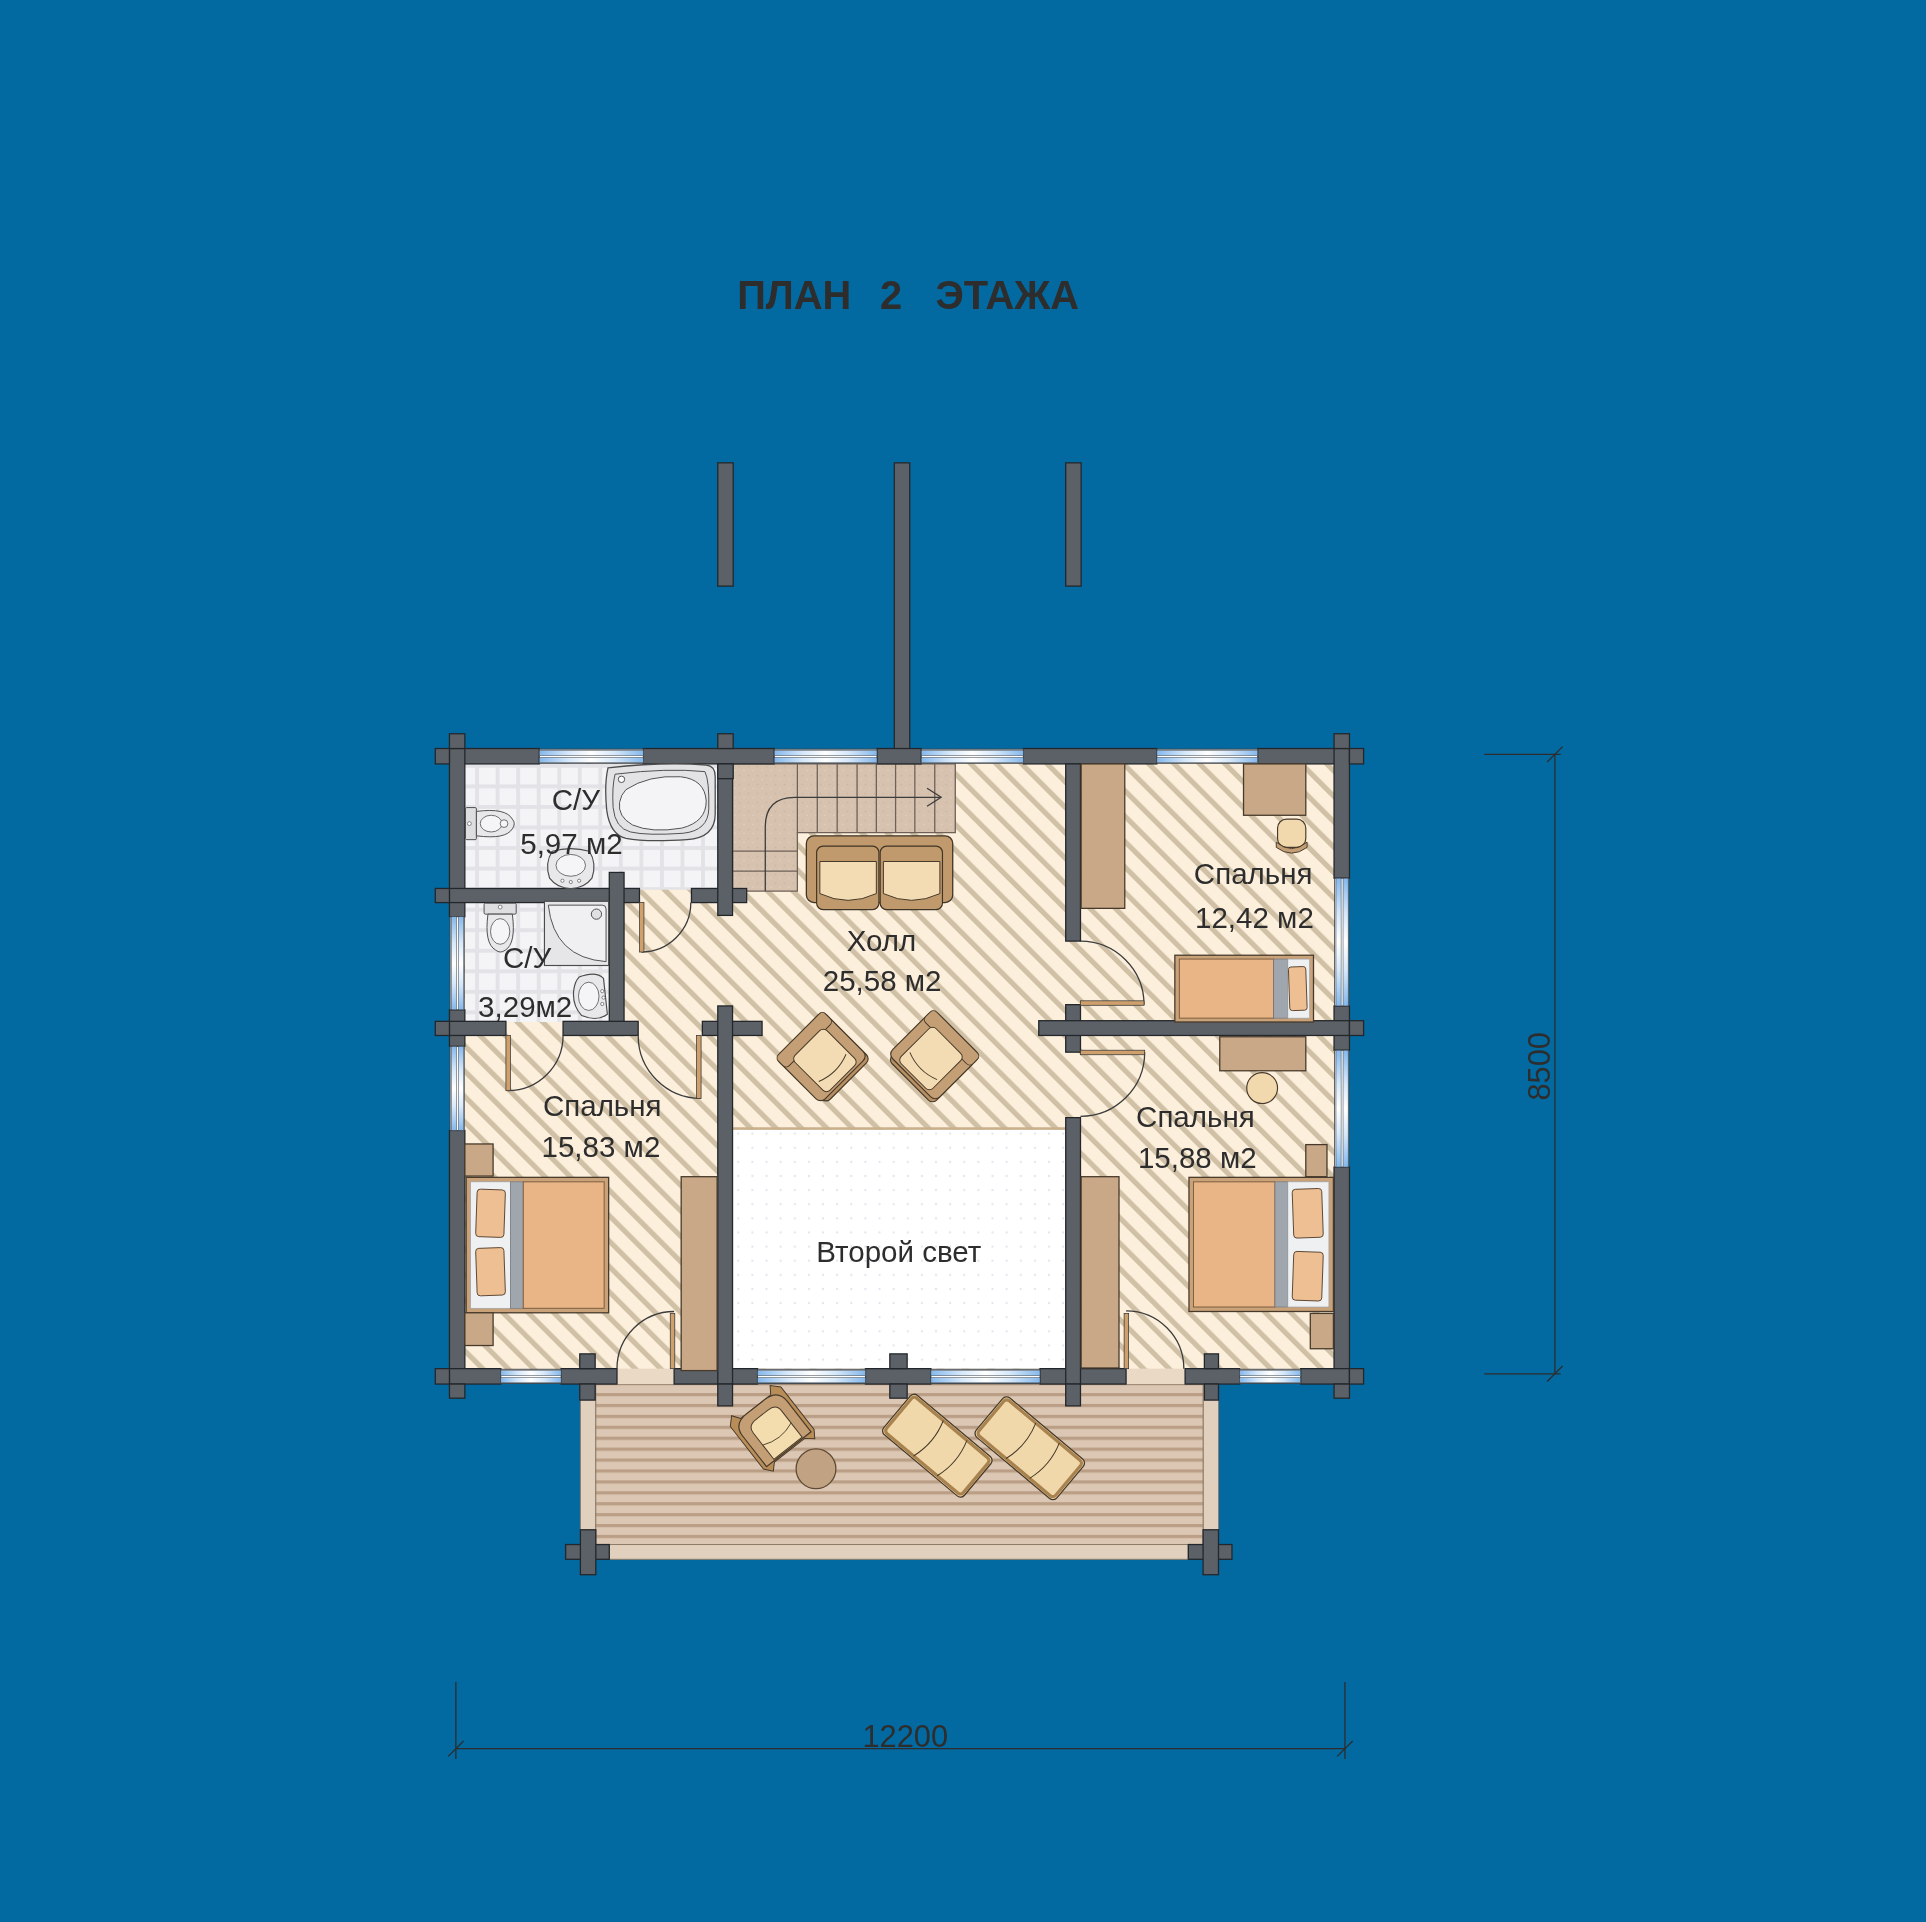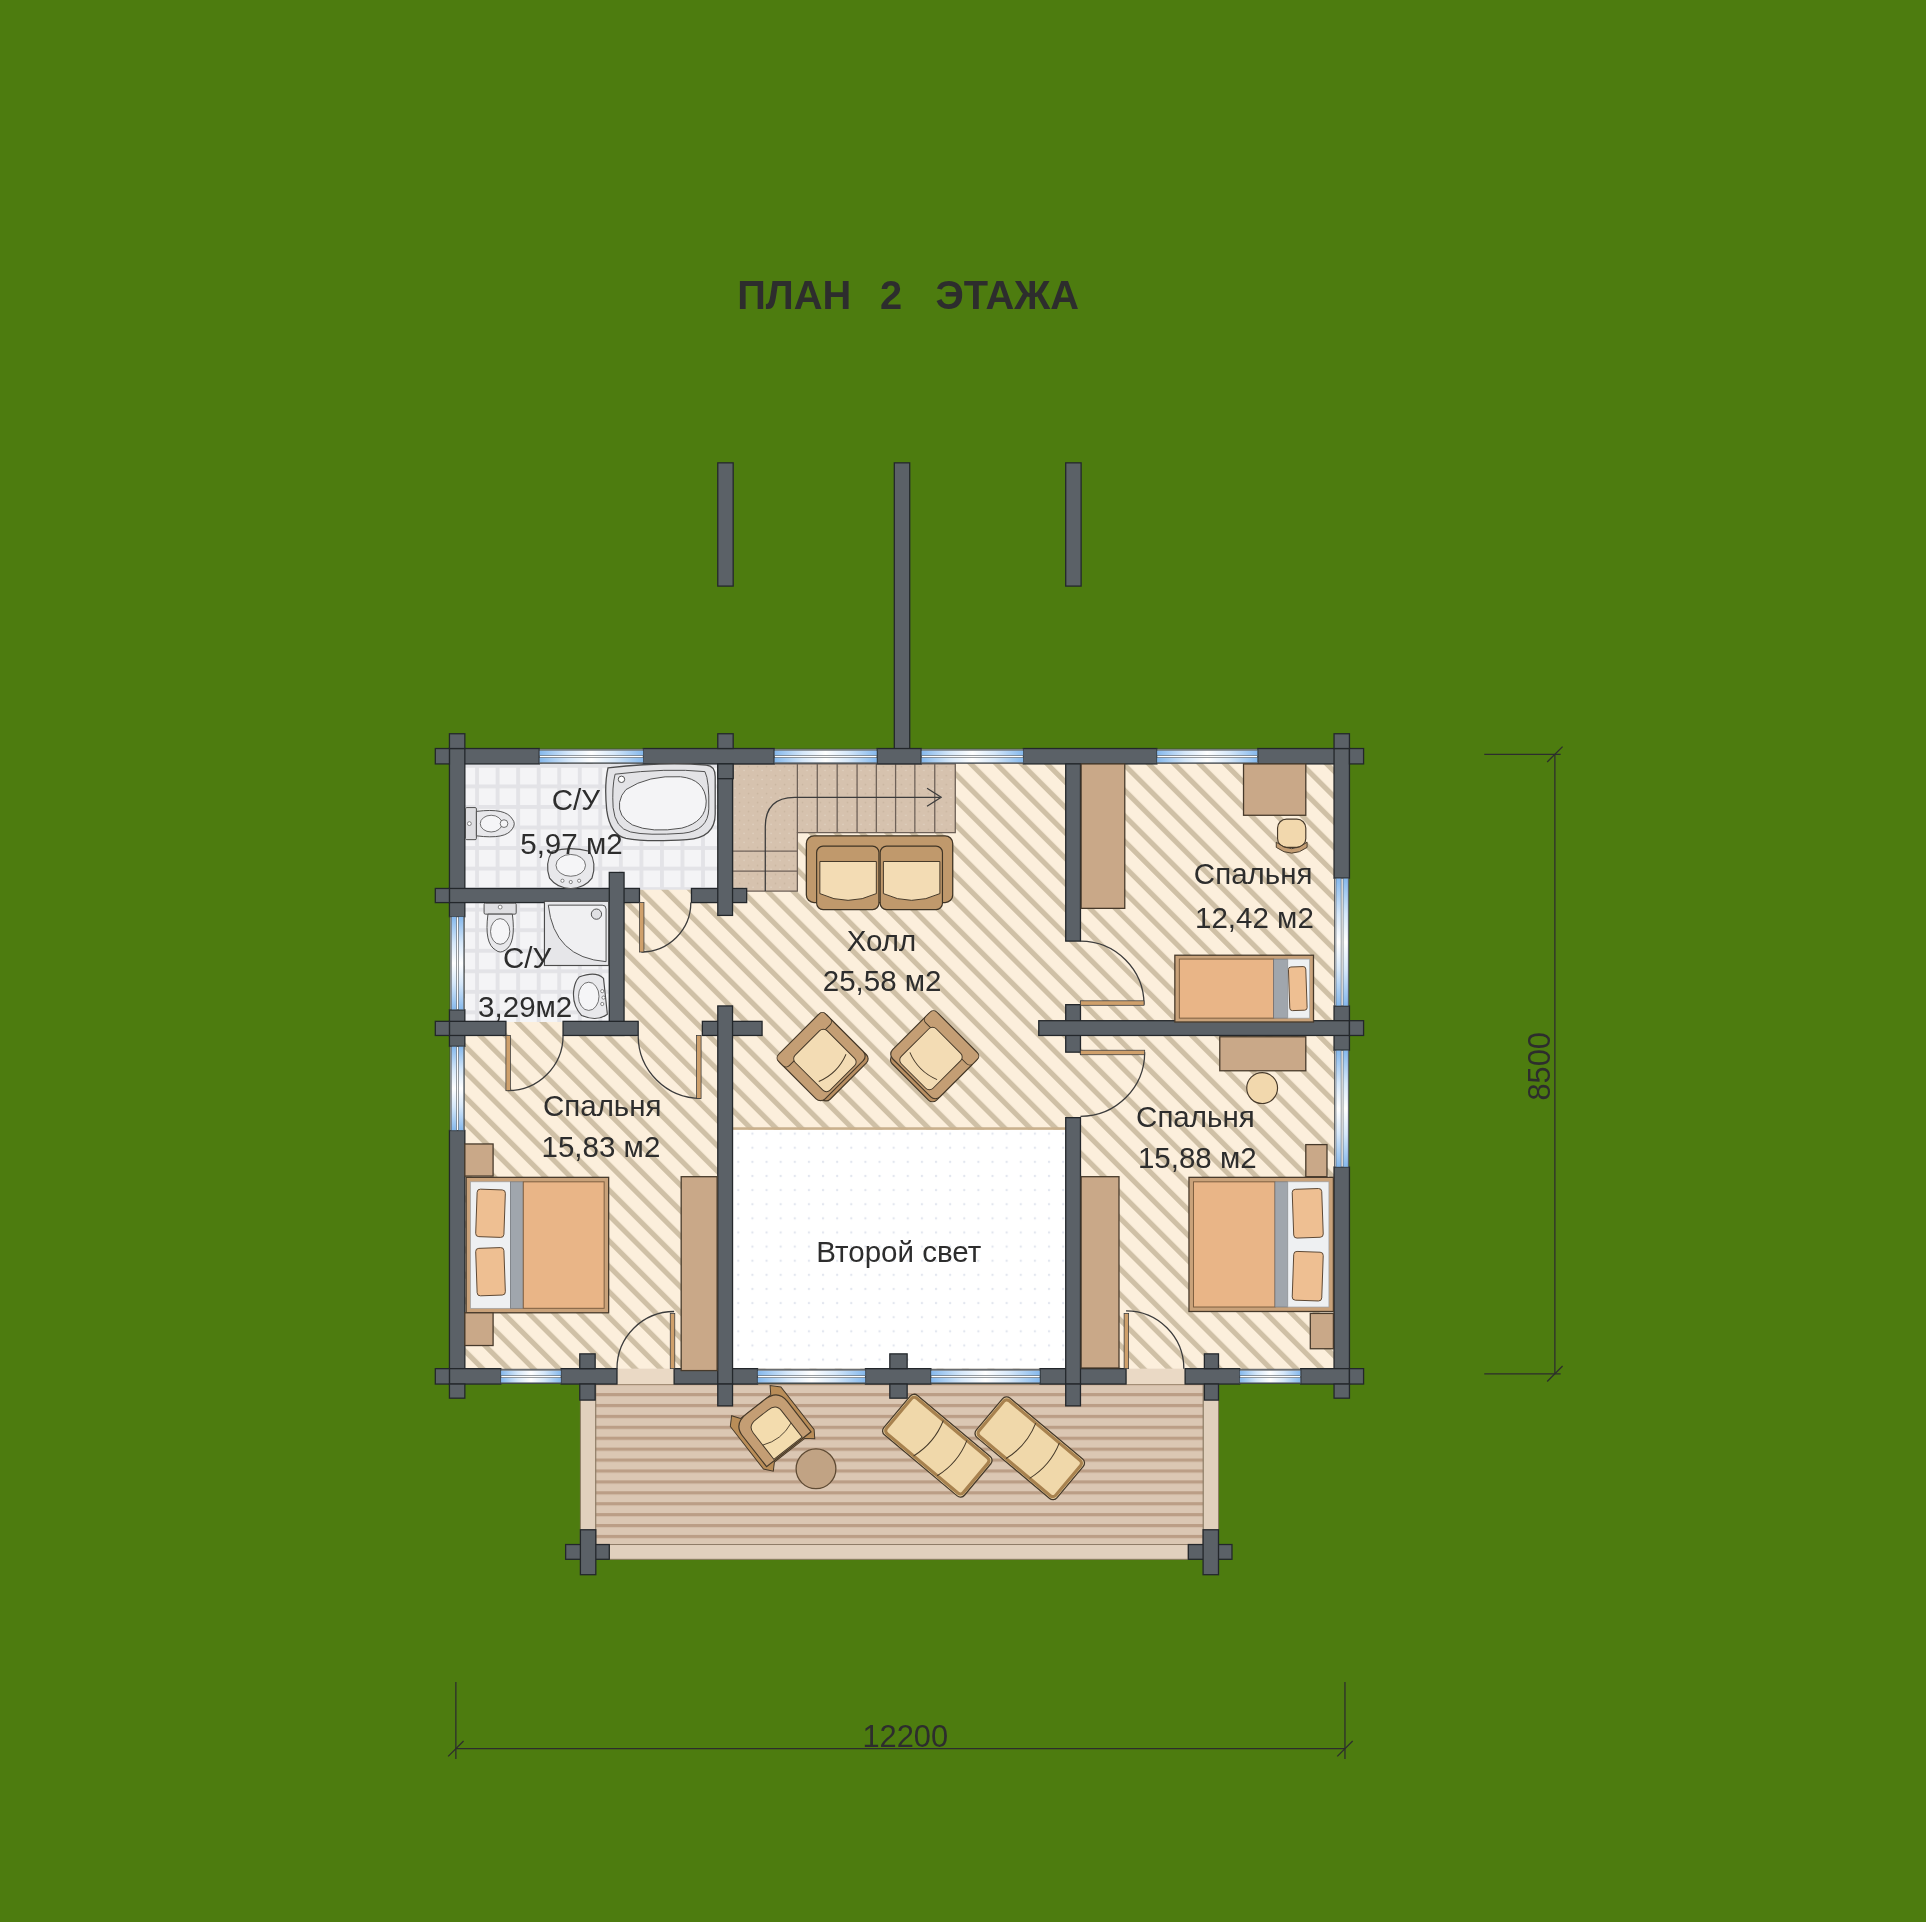--- a/index.html
+++ b/index.html
@@ -1,16 +1,16 @@
 <!DOCTYPE html>
 <html style="font-size:10.3px"><head>
 <meta charset="utf-8">
 <style>
 html,body{margin:0;padding:0;background:#ffffff;}
-#page{width:1926px;height:1922px;position:relative;overflow:hidden;background:#4d7c0f;}
+#page{width:1926px;height:1922px;position:relative;overflow:hidden;background:#0369a1;}
 text{font-family:"Liberation Sans",sans-serif;fill:#2d2d2d;}
 </style>
 </head>
 <body>
 <div id="page">
 <svg width="1926" height="1922" viewBox="0 0 3000 2994">
 <defs>
 <pattern id="hatch" patternUnits="userSpaceOnUse" width="28" height="28" patternTransform="rotate(-45)">
   <rect x="0" y="0" width="28" height="28" fill="#fcefdc"></rect>
   <rect x="0" y="0" width="8" height="28" fill="#cfc0a6"></rect>

